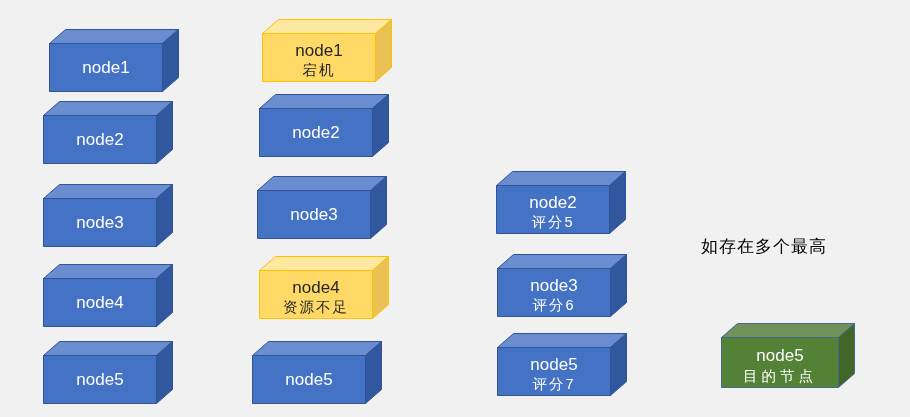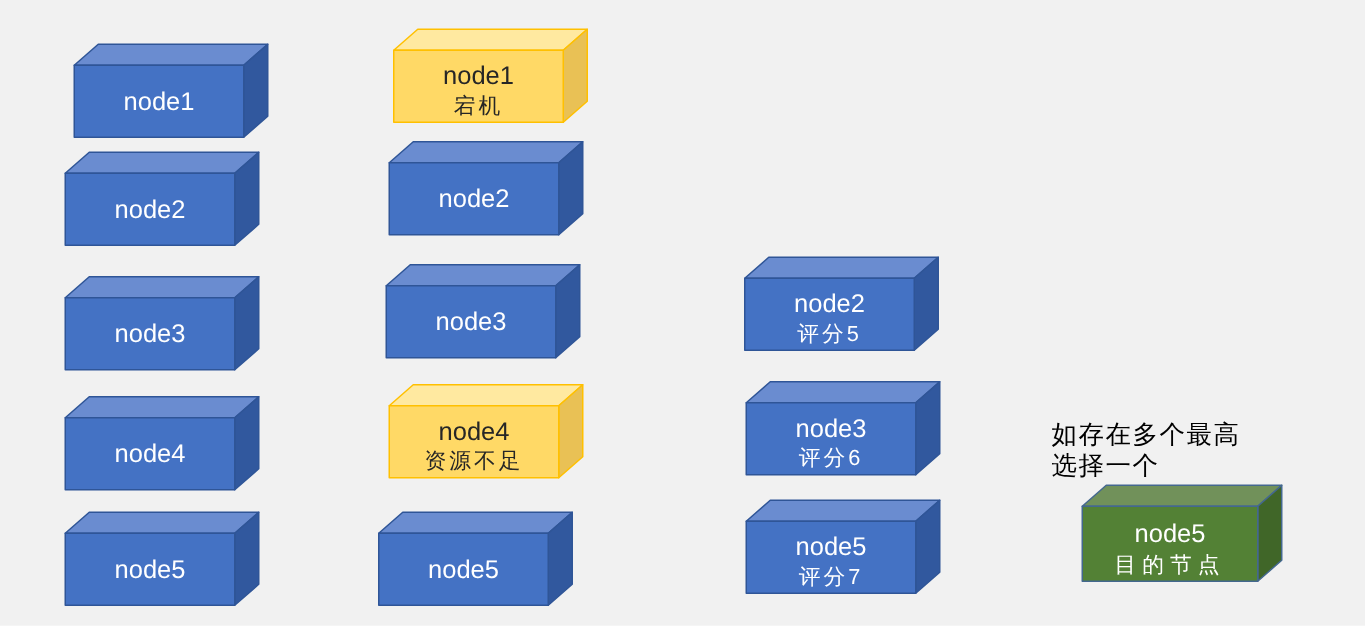--- a/index.html
+++ b/index.html
@@ -49,21 +49,20 @@
   .annotation {
     position: absolute;
     left: 701px;
     top: 236px;
     width: 170px;
     color: #000000;
     font-family: "DejaVu Serif", serif;
     font-size: 17px;
     line-height: 21px;
     letter-spacing: 1px;
-    margin-top: 44px;
   }
 </style>
 </head>
 <body>
 
 <div class="stage">
 
   <svg class="cube blue" style="left:49px;top:29px" width="131" height="64" viewBox="0 0 131 64">
     <polygon class="c-top" points="0.5,14.5 16.5,0.5 129.5,0.5 113.5,14.5"></polygon>
     <polygon class="c-side" points="113.5,14.5 129.5,0.5 129.5,48.5 113.5,62.5"></polygon>
@@ -155,21 +154,20 @@
   <svg class="cube blue" style="left:497px;top:333px" width="131" height="64" viewBox="0 0 131 64">
     <polygon class="c-top" points="0.5,14.5 16.5,0.5 129.5,0.5 113.5,14.5"></polygon>
     <polygon class="c-side" points="113.5,14.5 129.5,0.5 129.5,48.5 113.5,62.5"></polygon>
     <rect class="c-face" x="0.5" y="14.5" width="113" height="48"></rect>
     <text class="t-title" x="57" y="37">node5</text>
     <text class="t-sub" x="57" y="56">评分7</text>
   </svg>
 
   <div class="annotation">
     <div>如存在多个最高</div>
-    <div>选择一个</div>
   </div>
 
   <svg class="cube green" style="left:721px;top:323px" width="135" height="67" viewBox="0 0 135 67">
     <polygon class="c-top" points="0.5,14.5 16.5,0.5 133.5,0.5 117.5,14.5"></polygon>
     <polygon class="c-side" points="117.5,14.5 133.5,0.5 133.5,50.5 117.5,64.5"></polygon>
     <rect class="c-face" x="0.5" y="14.5" width="117" height="50"></rect>
     <text class="t-title" x="59" y="38">node5</text>
     <text class="t-sub wide" x="59" y="58">目的节点</text>
   </svg>
 

